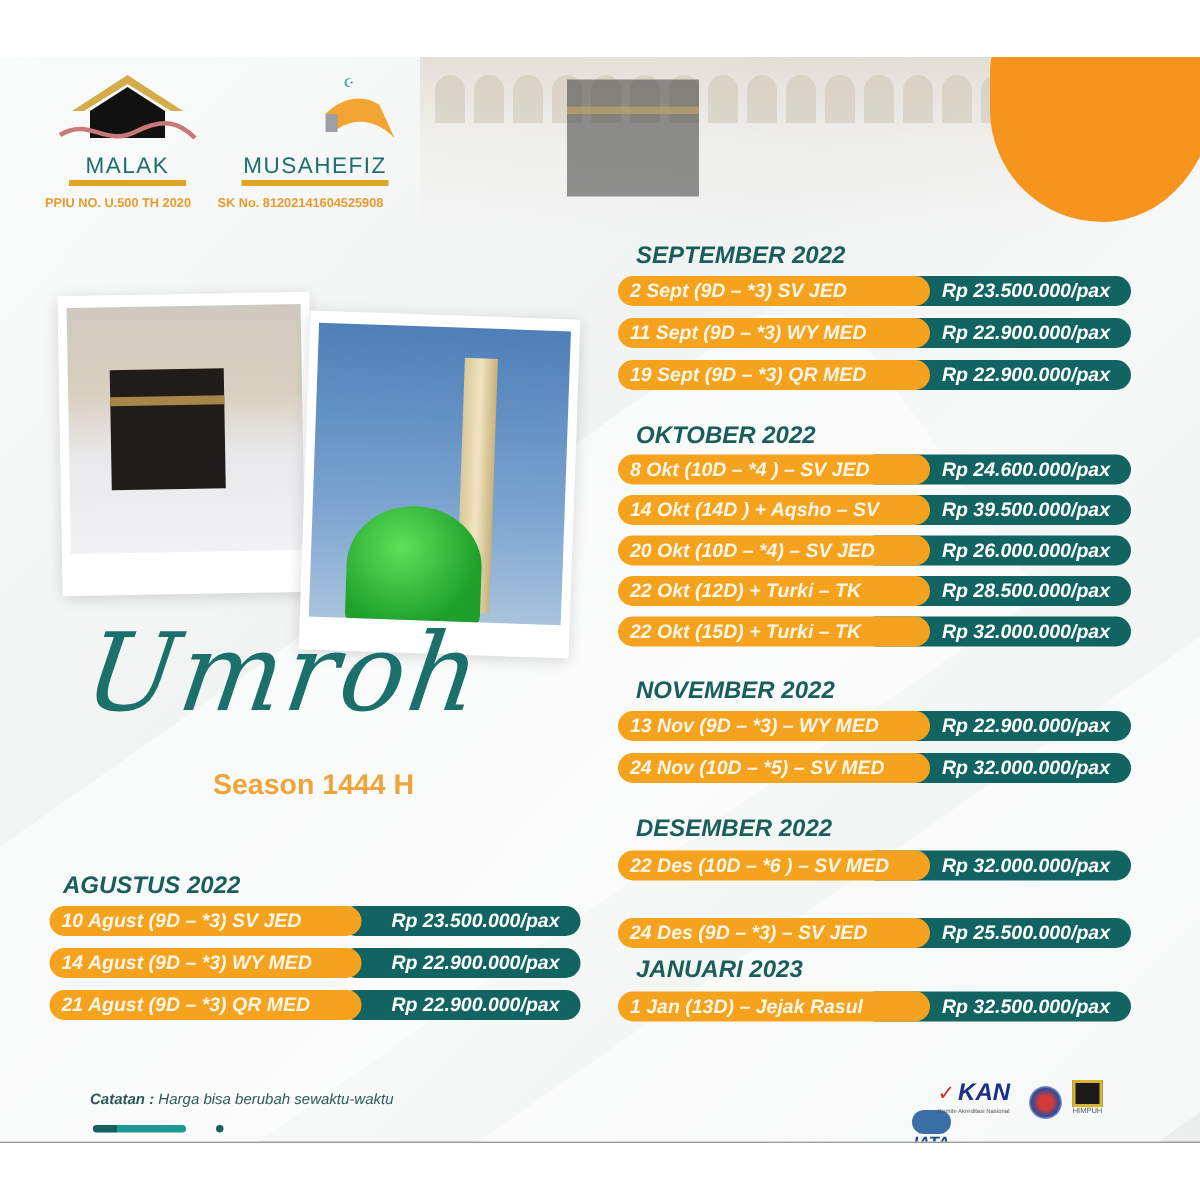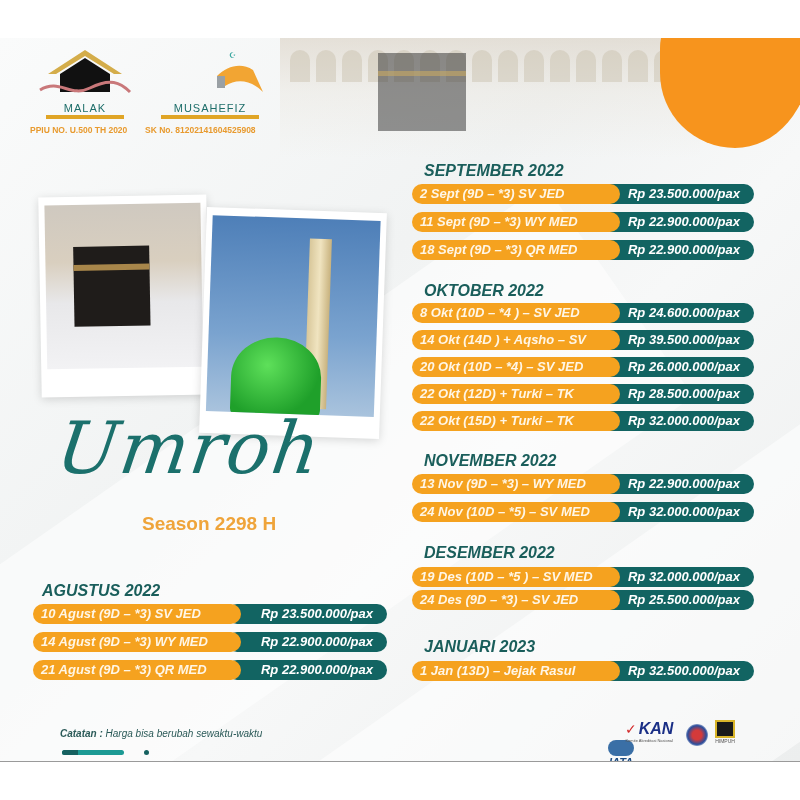--- a/index.html
+++ b/index.html
@@ -29,21 +29,21 @@
   .bg-kaaba::after { content:""; position:absolute; left:0; top:18px; width:100%; height:5px; background: rgba(200,170,100,0.6); }
   .orange-blob {
     position: absolute; right: -10px; top: -40px; width: 150px; height: 150px;
     background: #f7941d; border-radius: 40% 10% 60% 60% / 40% 20% 70% 60%;
   }
 
   .logo { position: absolute; top: 10px; }
   .logo-malak { left: 30px; width: 110px; }
   .logo-musa { left: 145px; width: 130px; }
   .logo .mark { position: relative; height: 52px; }
-  .logo .name { font-size: 11px; letter-spacing: 1px; color: #1e6e6a; text-align: center; margin-top: 2px; }
+  .logo .name { font-size: 15px; letter-spacing: 1px; color: #1e6e6a; text-align: center; margin-top: 2px; }
   .logo .tag { height: 4px; background: #e0a526; margin: 1px 16px 0; }
   .logo .reg { font-size: 8.5px; font-weight: bold; color: #e89a2e; margin-top: 6px; white-space: nowrap; }
 
   .photo { position: absolute; background: #fff; box-shadow: 0 2px 10px rgba(0,0,0,0.15); }
   .photo-kaaba { left: 40px; top: 158px; width: 168px; height: 200px; transform: rotate(-1deg); padding: 8px 6px 28px 6px; }
   .photo-mosque { left: 203px; top: 172px; width: 180px; height: 226px; transform: rotate(2deg); padding: 8px 6px 22px 6px; }
   .photo .img { width: 100%; height: 100%; position: relative; overflow: hidden; }
   .img-kaaba { background: linear-gradient(180deg, #cfc9c0 0%, #d9cfbf 35%, #e8e8ea 60%, #f2f2f4 100%); }
   .img-kaaba .k { position: absolute; left: 28px; top: 42px; width: 76px; height: 80px; background: #1f1c1a; }
   .img-kaaba .k::after { content:""; position:absolute; left:0; top:18px; width:100%; height:6px; background:#a8864a; }
@@ -157,21 +157,21 @@
       </div>
   </div>
   <div class="photo photo-mosque">
     <div class="img img-mosque">
       <div class="minaret"></div>
       <div class="dome"></div>
     </div>
   </div>
 
   <div class="title-script">Umroh</div>
-  <div class="season">Season 2298 H</div>
+  <div class="season">Season 1444 H</div>
 
   <div class="month" style="left:42px;top:544px;">AGUSTUS 2022</div>
   <div class="row" style="left:33px;top:566px;width:354px;">
     <div class="date-pill"></div>
     <div class="price-pill" style="width:160px"></div>
     <span class="date-text">10 Agust (9D – *3)  SV JED</span>
     <span class="price-text">Rp 23.500.000/pax</span>
   </div>
   <div class="row" style="left:33px;top:594px;width:354px;">
     <div class="date-pill"></div>
@@ -195,21 +195,21 @@
   </div>
   <div class="row" style="left:412px;top:174px;text-align:right;">
     <div class="date-pill"></div>
       <div class="price-pill"></div>
     <span class="date-text">11 Sept (9D – *3)  WY MED</span>
     <span class="price-text">Rp 22.900.000/pax</span>
   </div>
   <div class="row" style="left:412px;top:202px;">
     <div class="date-pill"></div>
       <div class="price-pill"></div>
-    <span class="date-text">18 Sept (9D – *3)  QR MED</span>
+    <span class="date-text">19 Sept (9D – *3)  QR MED</span>
     <span class="price-text">Rp 22.900.000/pax</span>
   </div>
 
   <div class="month" style="left:424px;top:244px;">OKTOBER 2022</div>
   <div class="row" style="left:412px;top:265px;text-align:center;">
     <div class="date-pill"></div>
       <div class="price-pill"></div>
     <span class="date-text">8 Okt (10D – *4 ) – SV JED</span>
     <span class="price-text">Rp 24.600.000/pax</span>
   </div>
@@ -249,24 +249,24 @@
     <div class="date-pill"></div>
       <div class="price-pill"></div>
     <span class="date-text">24 Nov (10D  – *5) – SV MED</span>
     <span class="price-text">Rp 32.000.000/pax</span>
   </div>
 
   <div class="month" style="left:424px;top:506px;">DESEMBER 2022</div>
   <div class="row" style="left:412px;top:529px;">
     <div class="date-pill"></div>
       <div class="price-pill"></div>
-    <span class="date-text">19 Des (10D – *5 ) – SV MED</span>
+    <span class="date-text">22 Des (10D – *6 ) – SV MED</span>
     <span class="price-text">Rp 32.000.000/pax</span>
   </div>
-  <div class="row" style="left:412px;top:552px;text-align:right;">
+  <div class="row" style="left:412px;top:574px;text-align:right;">
     <div class="date-pill"></div>
       <div class="price-pill"></div>
     <span class="date-text">24 Des (9D  – *3) – SV JED</span>
     <span class="price-text">Rp 25.500.000/pax</span>
   </div>
 
   <div class="month" style="left:424px;top:600px;">JANUARI 2023</div>
   <div class="row" style="left:412px;top:623px;">
     <div class="date-pill"></div>
       <div class="price-pill"></div>

